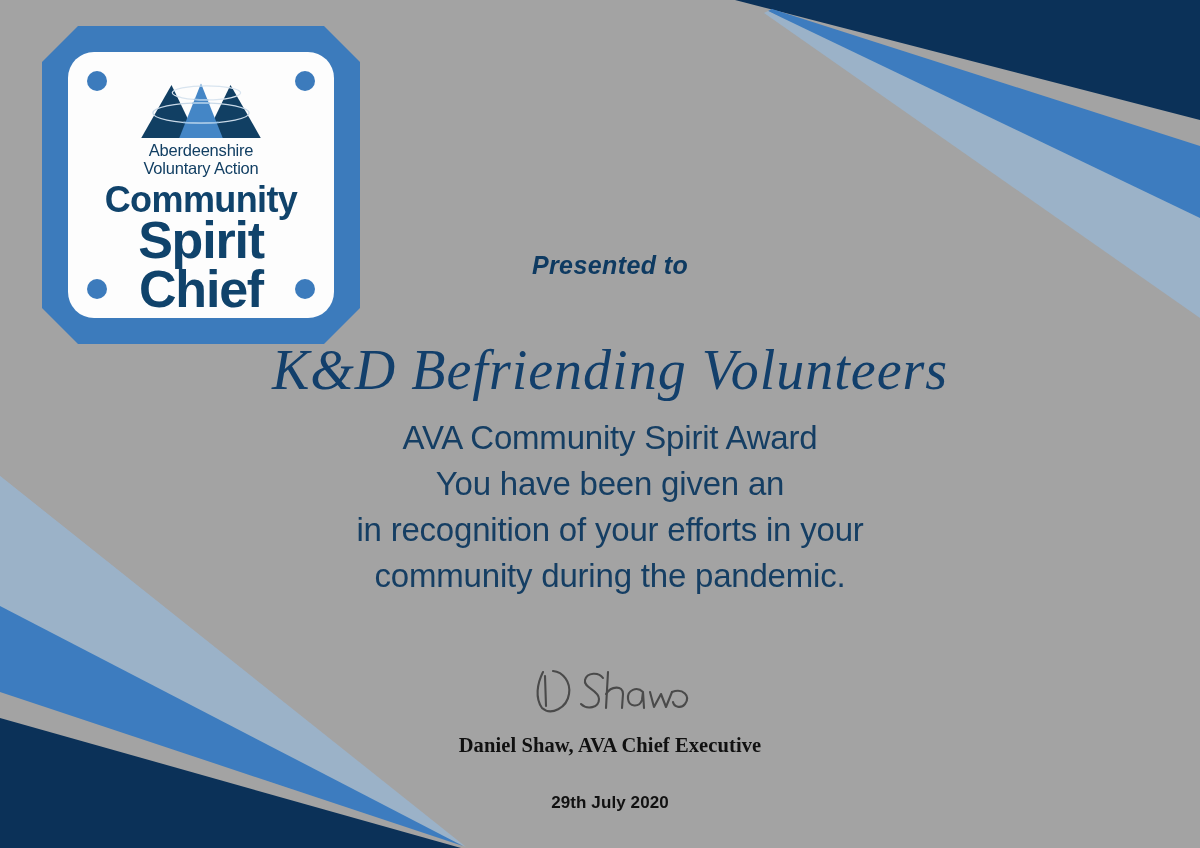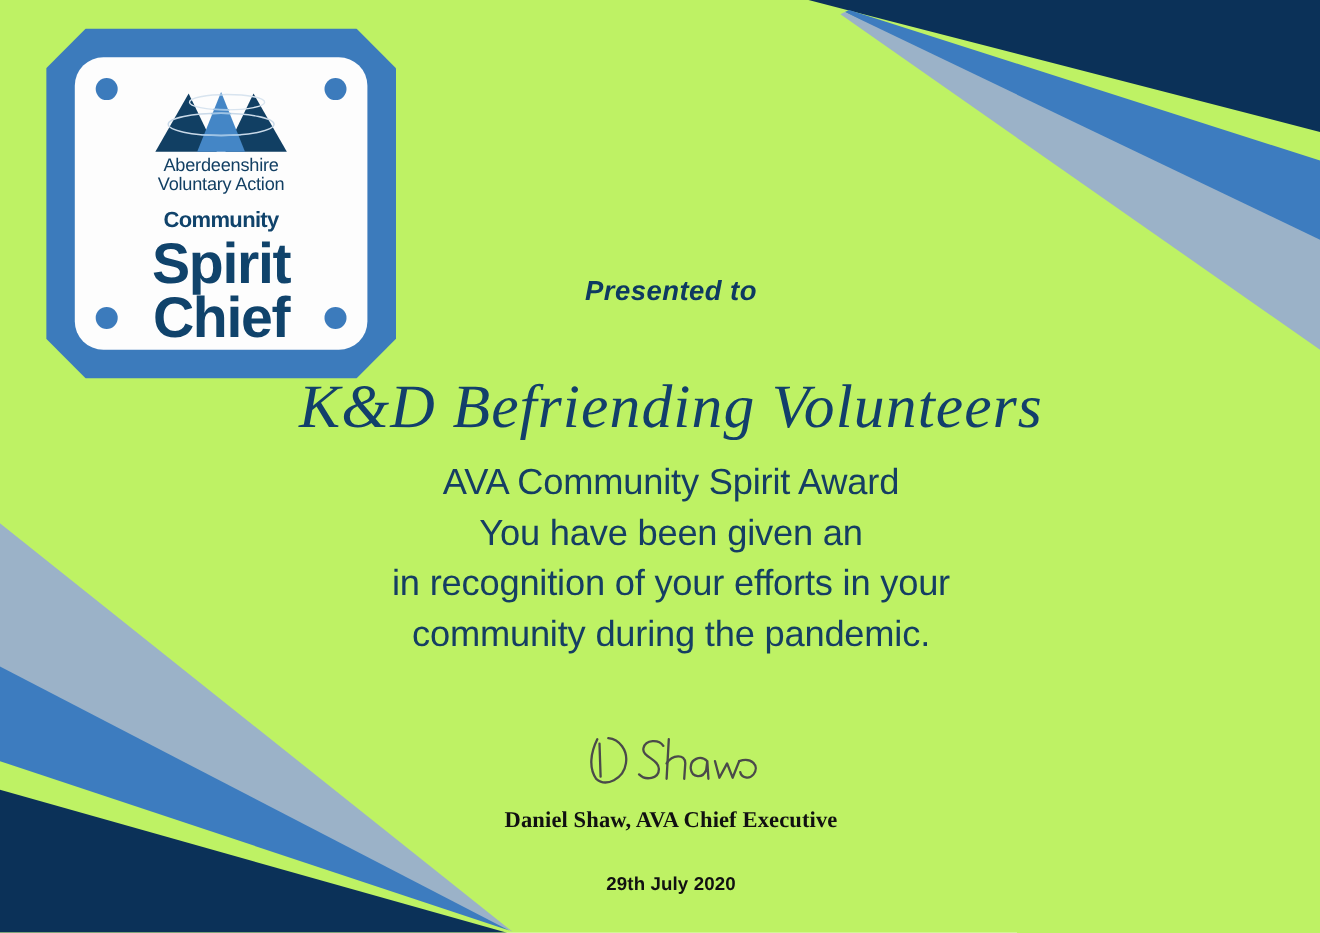--- a/index.html
+++ b/index.html
@@ -5,21 +5,21 @@
   html,body{margin:0;padding:0;}
   body{
     width:1200px;height:848px;
     background:#ffffff;
     font-family:"Liberation Sans", sans-serif;
     overflow:hidden;
   }
   #certificate{
     position:relative;
     width:1200px;height:848px;
-    background:#bef264;
+    background:#a3a3a3;
     overflow:hidden;
   }
   
   .rays{position:absolute;top:0;left:0;width:1200px;height:848px;pointer-events:none;}
 
   
   #logo-badge{
     position:absolute;left:42px;top:26px;width:318px;height:318px;
   }
   .badge-svg{position:absolute;left:0;top:0;}
@@ -34,21 +34,21 @@
     font-size:16.5px;
     line-height:17.5px;
     text-align:center;
     letter-spacing:-0.2px;
     margin-top:1px;
     font-weight:400;
   }
   .badge-word-small{
     color:#10436B;
     font-weight:bold;
-    font-size:20px;
+    font-size:36px;
     line-height:32px;
     letter-spacing:-0.6px;
     margin-top:7px;
   }
   .badge-word-big{
     color:#10436B;
     font-weight:bold;
     font-size:52px;
     line-height:49px;
     letter-spacing:-1.2px;

